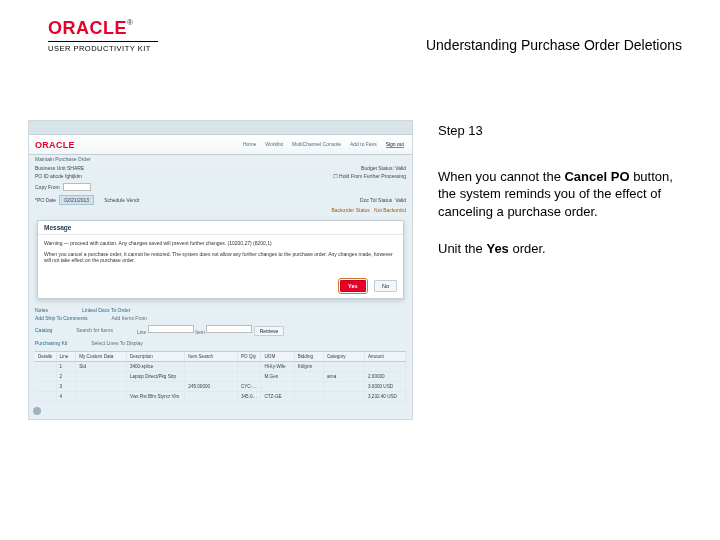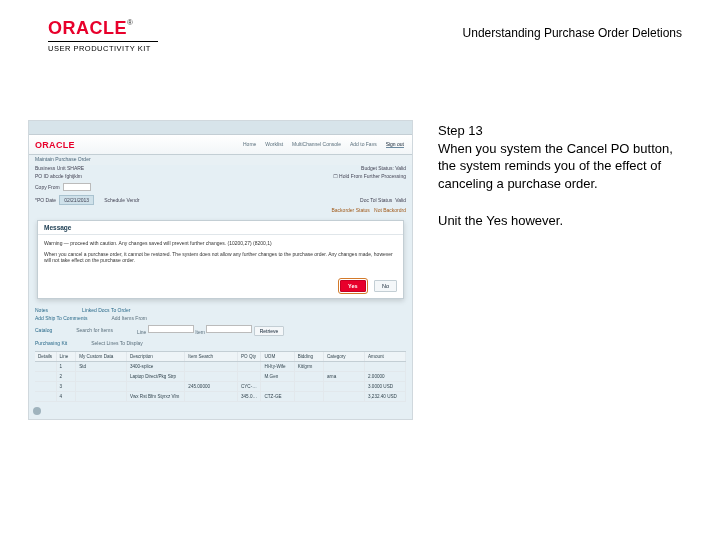--- a/index.html
+++ b/index.html
@@ -6,27 +6,27 @@
   html, body { width: 720px; height: 540px; font-family: Arial, Helvetica, sans-serif; background: #fff; color: #000; }
   .page { width: 720px; height: 540px; position: relative; }
 
   
   .header { position: absolute; top: 18px; left: 0; right: 0; height: 40px; }
   .logo-block { position: absolute; left: 48px; top: 0; }
   .oracle-word { font-family: Arial, sans-serif; font-weight: bold; color: #e8002b; font-size: 18px; letter-spacing: 0.5px; }
   .reg { font-size: 8px; vertical-align: top; color: #333; }
   .upk-divider { border-top: 1px solid #000; width: 110px; margin-top: 2px; }
   .upk-text { font-size: 7.5px; letter-spacing: 0.5px; color: #000; margin-top: 2px; font-weight: normal; }
-  .doc-title { position: absolute; right: 38px; top: 8px; font-size: 12px; color: #000; }
+  .doc-title { position: absolute; right: 38px; top: 19px; font-size: 14px; color: #000; }
 
   
   .right-col { position: absolute; left: 438px; top: 122px; width: 242px; font-size: 13px; line-height: 1.35; color: #000; }
-  .step { }
+  .step { margin-bottom: 28px; }
   .para { margin-bottom: 20px; }
-  .para b { font-weight: normal; }
+  .para b { font-weight: bold; }
 
   
   .shot { position: absolute; left: 28px; top: 120px; width: 385px; height: 300px; background: #e5eff4; border: 1px solid #d0d8dd; overflow: hidden; }
   .shot .topbar { height: 14px; background: #d7e4ea; border-bottom: 1px solid #c3ced4; }
   .shot .brandbar { height: 20px; background: linear-gradient(#fff,#f2f6f8); border-bottom: 1px solid #c3ced4; display: flex; align-items: center; }
   .brandbar .mini-oracle { font-size: 9px; font-weight: bold; color: #e8002b; margin-left: 6px; letter-spacing: 0.3px; }
   .brandbar .spacer { flex: 1; }
   .brandbar .nav { display: flex; gap: 9px; font-size: 5px; color: #5a6f7c; margin-right: 8px; }
   .brandbar .nav span.sel { color: #123; border-bottom: 1px solid #6b8aa0; }
 
@@ -81,24 +81,24 @@
       <span class="oracle-word">ORACLE</span><span class="reg">®</span>
       <div class="upk-divider"></div>
       <div class="upk-text">USER PRODUCTIVITY KIT</div>
     </div>
     <div class="doc-title">Understanding Purchase Order Deletions</div>
   </div>
 
   <div class="right-col">
     <div class="step">Step 13</div>
     <div class="para">
-      <span>When you system the </span><b>Cancel PO</b><span> button, the system reminds you of the effect of canceling a purchase order.</span>
+      <span>When you cannot the </span><b>Cancel PO</b><span> button, the system reminds you of the effect of canceling a purchase order.</span>
     </div>
     <div class="para">
-      <span>Unit the </span><b>Yes</b><span> however.</span>
+      <span>Unit the </span><b>Yes</b><span> order.</span>
     </div>
   </div>
 
   <div class="shot">
     <div class="topbar"></div>
     <div class="brandbar">
       <span class="mini-oracle">ORACLE</span>
       <span class="spacer"></span>
       <div class="nav">
         <span>Home</span>

